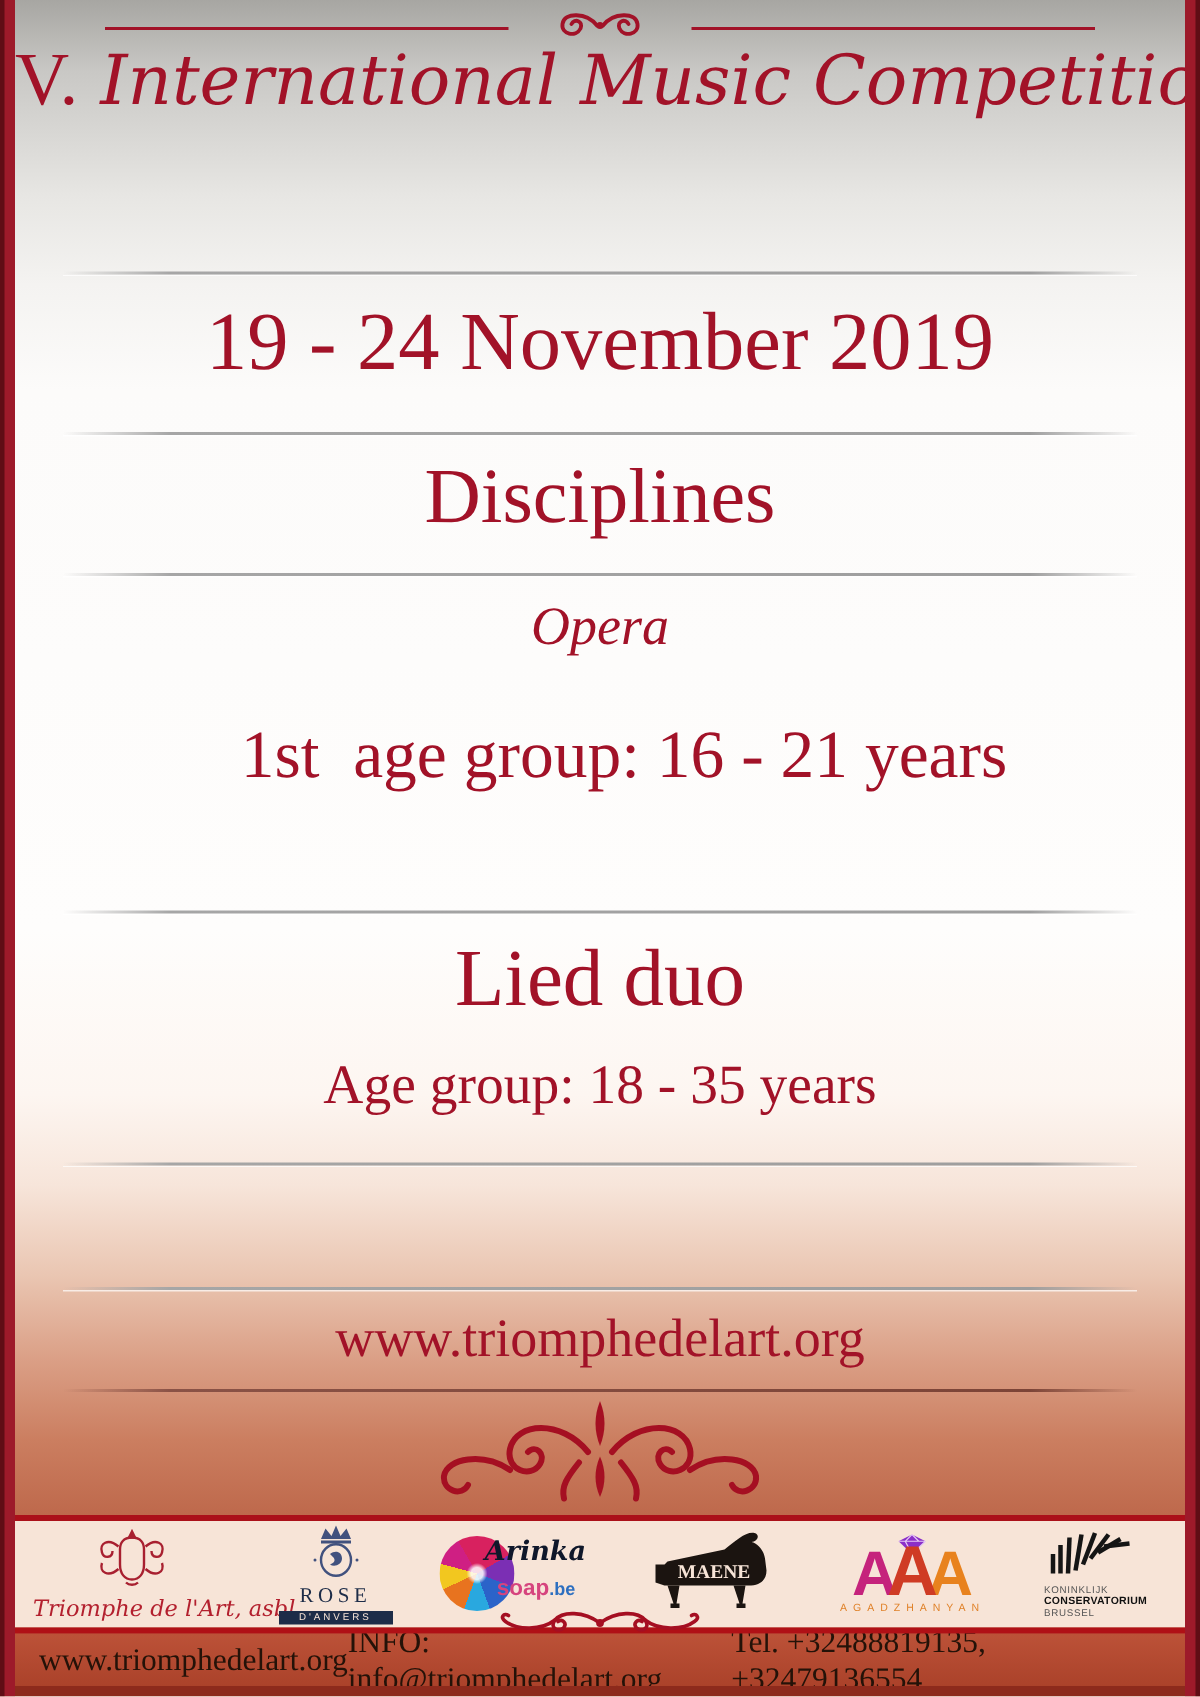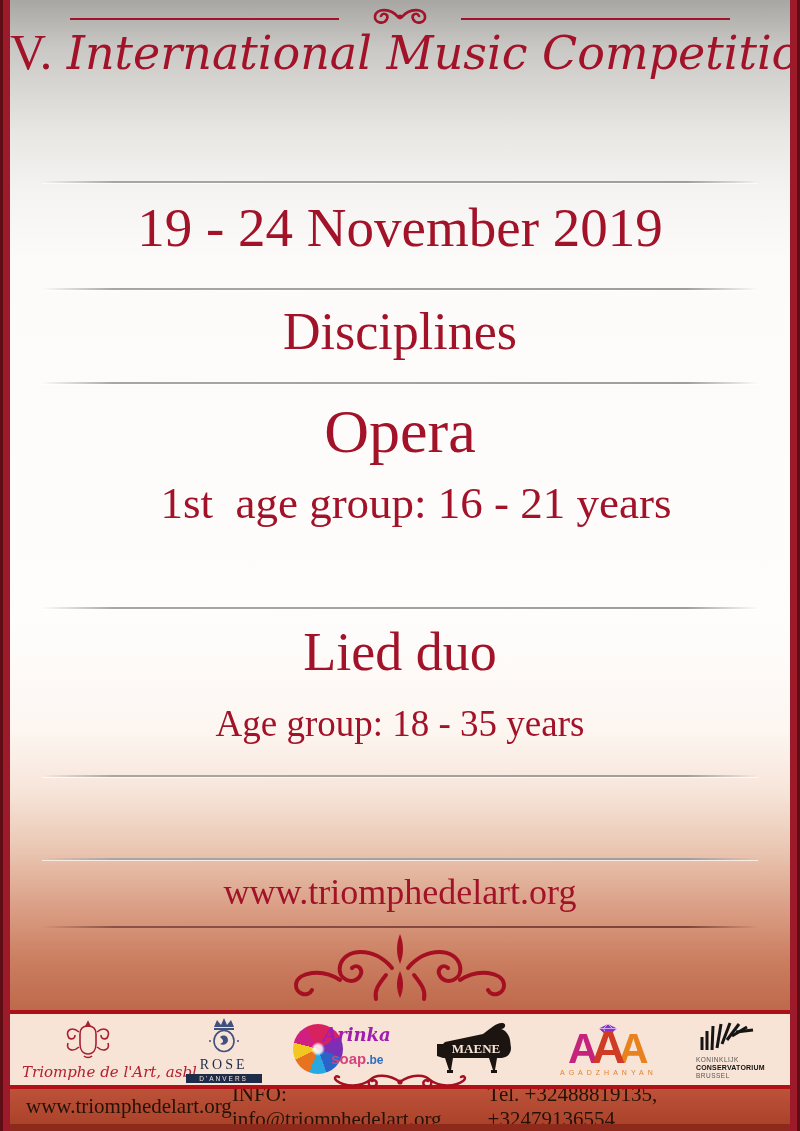--- a/index.html
+++ b/index.html
@@ -28,21 +28,21 @@
   .title2{ top:96px; font-size:50px; }
 
   .divider{ position:absolute; left:42px; right:42px; height:2px;
     background:linear-gradient(90deg, rgba(160,160,160,0), #a6a6a6 10%, #9e9e9e 90%, rgba(160,160,160,0));
     box-shadow:0 1px 0 rgba(255,255,255,.7); }
   .divider.dark{ background:linear-gradient(90deg, rgba(120,70,60,0), #8a5246 10%, #7c4437 90%, rgba(120,70,60,0)); box-shadow:none; }
   .d1{top:181px}.d2{top:288px}.d3{top:382px}.d4{top:607px}.d5{top:775px}.d6{top:858px}.d7{top:926px}
 
   .dates{ top:197px; font-size:55px; }
   .disciplines{ top:303px; font-size:52px; }
-  .opera-title{ top:397px; font-size:62px; }
+  .opera-title{ top:397px; font-size:36px;font-style:italic; }
   .og1{ top:478px; font-size:45px;padding-left:32px; }
   .og2{ top:528px; font-size:35px; }
   .lied-title{ top:622px; font-size:54px;text-align:center; }
   .lied-group{ top:703px; font-size:37px; }
   .deadline{ top:791px; font-size:42px; }
   .url{ top:872px; font-size:36px; }
   .flourish{ top:929px; }
 
   .sep-red{ position:absolute; left:0; right:0; top:1010px; height:4px; background:#ab1019; z-index:10; }
   .logo-strip{ position:absolute; left:10px; right:10px; top:1014px; height:71px;
@@ -74,21 +74,21 @@
   .rose-sub{ margin-top:1px; background:#1d2c48; color:#f7e4d7; font-size:6.5px;
     letter-spacing:2px; padding:1px 0; font-family:"Liberation Sans",sans-serif; }
 
   .lg-arinka{ width:104px; height:60px; }
   .arinka-swirl{ position:absolute; left:0; top:4px; width:50px; height:50px; border-radius:50%;
     background:
      radial-gradient(circle at 50% 50%, rgba(255,255,255,.85) 0 4px, rgba(255,255,255,0) 7px),
      repeating-conic-gradient(from 20deg, #d8215f 0 40deg, #7b2fb4 40deg 90deg, #2b63c9 90deg 140deg,
         #29a8df 140deg 180deg, #e8731f 180deg 225deg, #f2c71f 225deg 265deg, #cf1f83 265deg 310deg, #d8215f 310deg 360deg); }
   .arinka-text{ position:absolute; left:30px; top:6px; line-height:1; }
-  .arinka-name{ font-family:"DejaVu Serif",serif; font-style:italic; font-weight:bold; font-size:18px; color:#a21caf; }
+  .arinka-name{ font-family:"DejaVu Serif",serif; font-style:italic; font-weight:bold; font-size:18px; color:#0f172a; }
   .arinka-line2{ position:absolute; left:38px; top:30px; font-family:"Liberation Sans",sans-serif; font-weight:bold; }
   .arinka-word{ font-size:15px; color:#d6447e; }
   .arinka-tld{ font-size:12px; color:#2d6fc0; }
 
   .lg-maene{ width:92px; }
   .lg-aaa{ width:112px; text-align:center; padding-top:4px; }
   .aaa-row{ display:flex; justify-content:center; align-items:flex-end; height:40px;
     font-family:"Liberation Sans",sans-serif; font-weight:bold; line-height:.85; }
   .aaa-a{ font-size:42px; }
   .aaa-a.a1{ color:#c5237c; }

